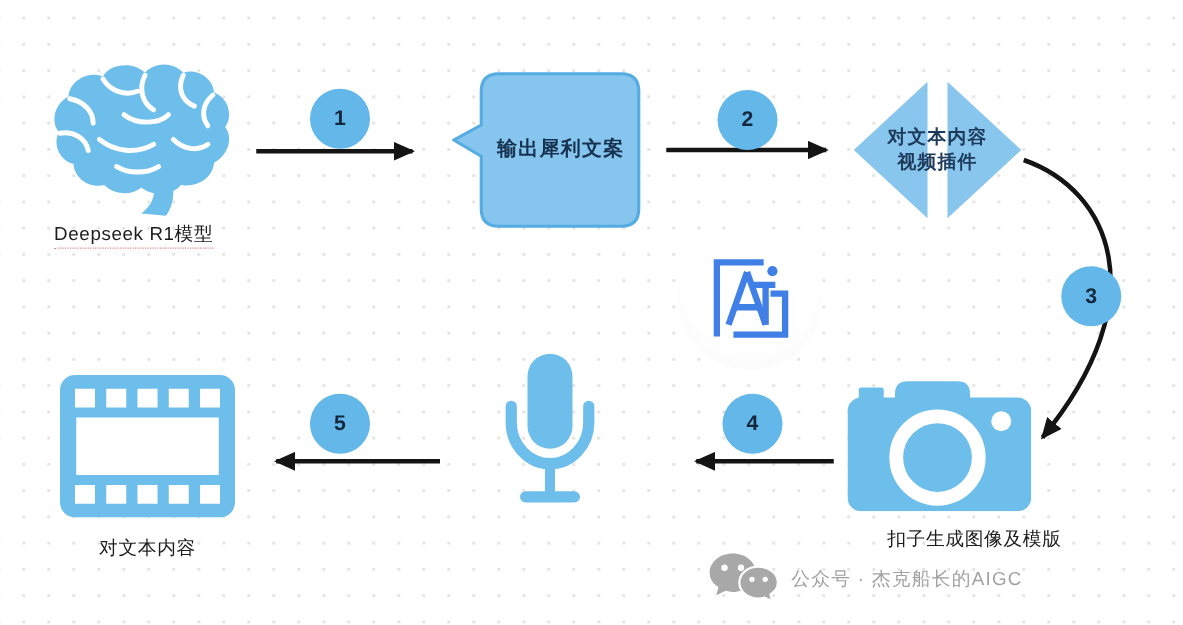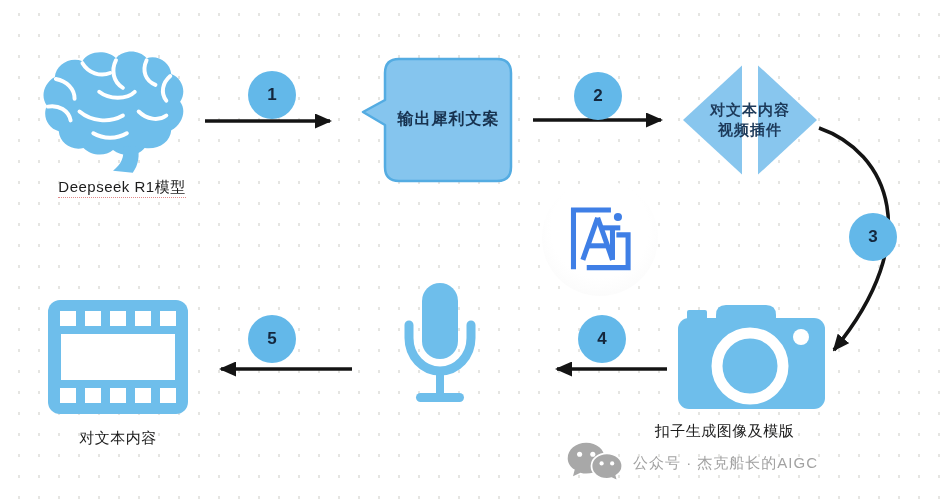--- a/index.html
+++ b/index.html
@@ -110,21 +110,21 @@
       <path d="M6 57 C17 55 27 61 29 71"></path>
       <path d="M75 10 C70 20 72 32 82 38"></path>
       <path d="M106 10 C101 21 105 31 115 35"></path>
       <path d="M130 26 C122 33 120 43 126 51"></path>
       <path d="M58 42 C68 50 86 50 94 42"></path>
       <path d="M38 62 C50 72 68 74 82 66"></path>
       <path d="M98 62 C106 70 118 72 126 66"></path>
       <path d="M52 84 C62 90 76 90 86 84"></path>
     </g>
   </svg>
-  <div class="node-label" style="left:32px;top:178px;width:180px"><span class="spell-underline">Deepseek R1模型</span></div>
+  <div class="node-label" style="left:17px;top:178px;width:180px"><span class="spell-underline">Deepseek R1模型</span></div>
 
   <div class="badge" style="left:248px;top:71px">
     <span>1</span>
   </div>
 
   <svg class="abs" style="left:361px;top:57px" width="152" height="126" viewBox="0 0 152 126">
     <path d="M38 2 H136 Q150 2 150 16 V110 Q150 124 136 124 H38 Q24 124 24 110 V68 L2 55 L24 43 V16 Q24 2 38 2 Z" fill="#85c5ee" stroke="#54ace2" stroke-width="2.5" stroke-linejoin="round"></path>
   </svg>
   <div class="bubble-text">输出犀利文案</div>
 
@@ -160,21 +160,21 @@
     </svg>
   </div>
 
   <svg class="abs" style="left:678px;top:303px" width="147" height="106" viewBox="0 0 147 106">
     <rect x="9" y="7" width="20" height="14" rx="2" fill="#6ebeeb"></rect>
     <path d="M38 22 V12 Q38 2 48 2 H88 Q98 2 98 12 V22 Z" fill="#6ebeeb"></path>
     <rect x="0" y="15" width="147" height="91" rx="11" fill="#6ebeeb"></rect>
     <circle cx="72" cy="63" r="33" fill="none" stroke="#ffffff" stroke-width="11"></circle>
     <circle cx="123" cy="34" r="8" fill="#ffffff"></circle>
   </svg>
-  <div class="node-label" style="left:632px;top:422px;width:185px">扣子生成图像及模版</div>
+  <div class="node-label" style="left:687px;top:422px;width:185px">扣子生成图像及模版</div>
 
   <div class="badge" style="left:578px;top:315px">
     <span>4</span>
   </div>
 
   <svg class="abs" style="left:404px;top:283px" width="72" height="126" viewBox="0 0 72 126">
     <rect x="18" y="0" width="36" height="76" rx="18" fill="#6ebeeb"></rect>
     <path d="M5 42 V55 A31 33 0 0 0 67 55 V42" fill="none" stroke="#6ebeeb" stroke-width="9" stroke-linecap="round"></path>
     <rect x="32" y="92" width="8" height="20" fill="#6ebeeb"></rect>
     <rect x="12" y="110" width="48" height="9" rx="4.5" fill="#6ebeeb"></rect>

